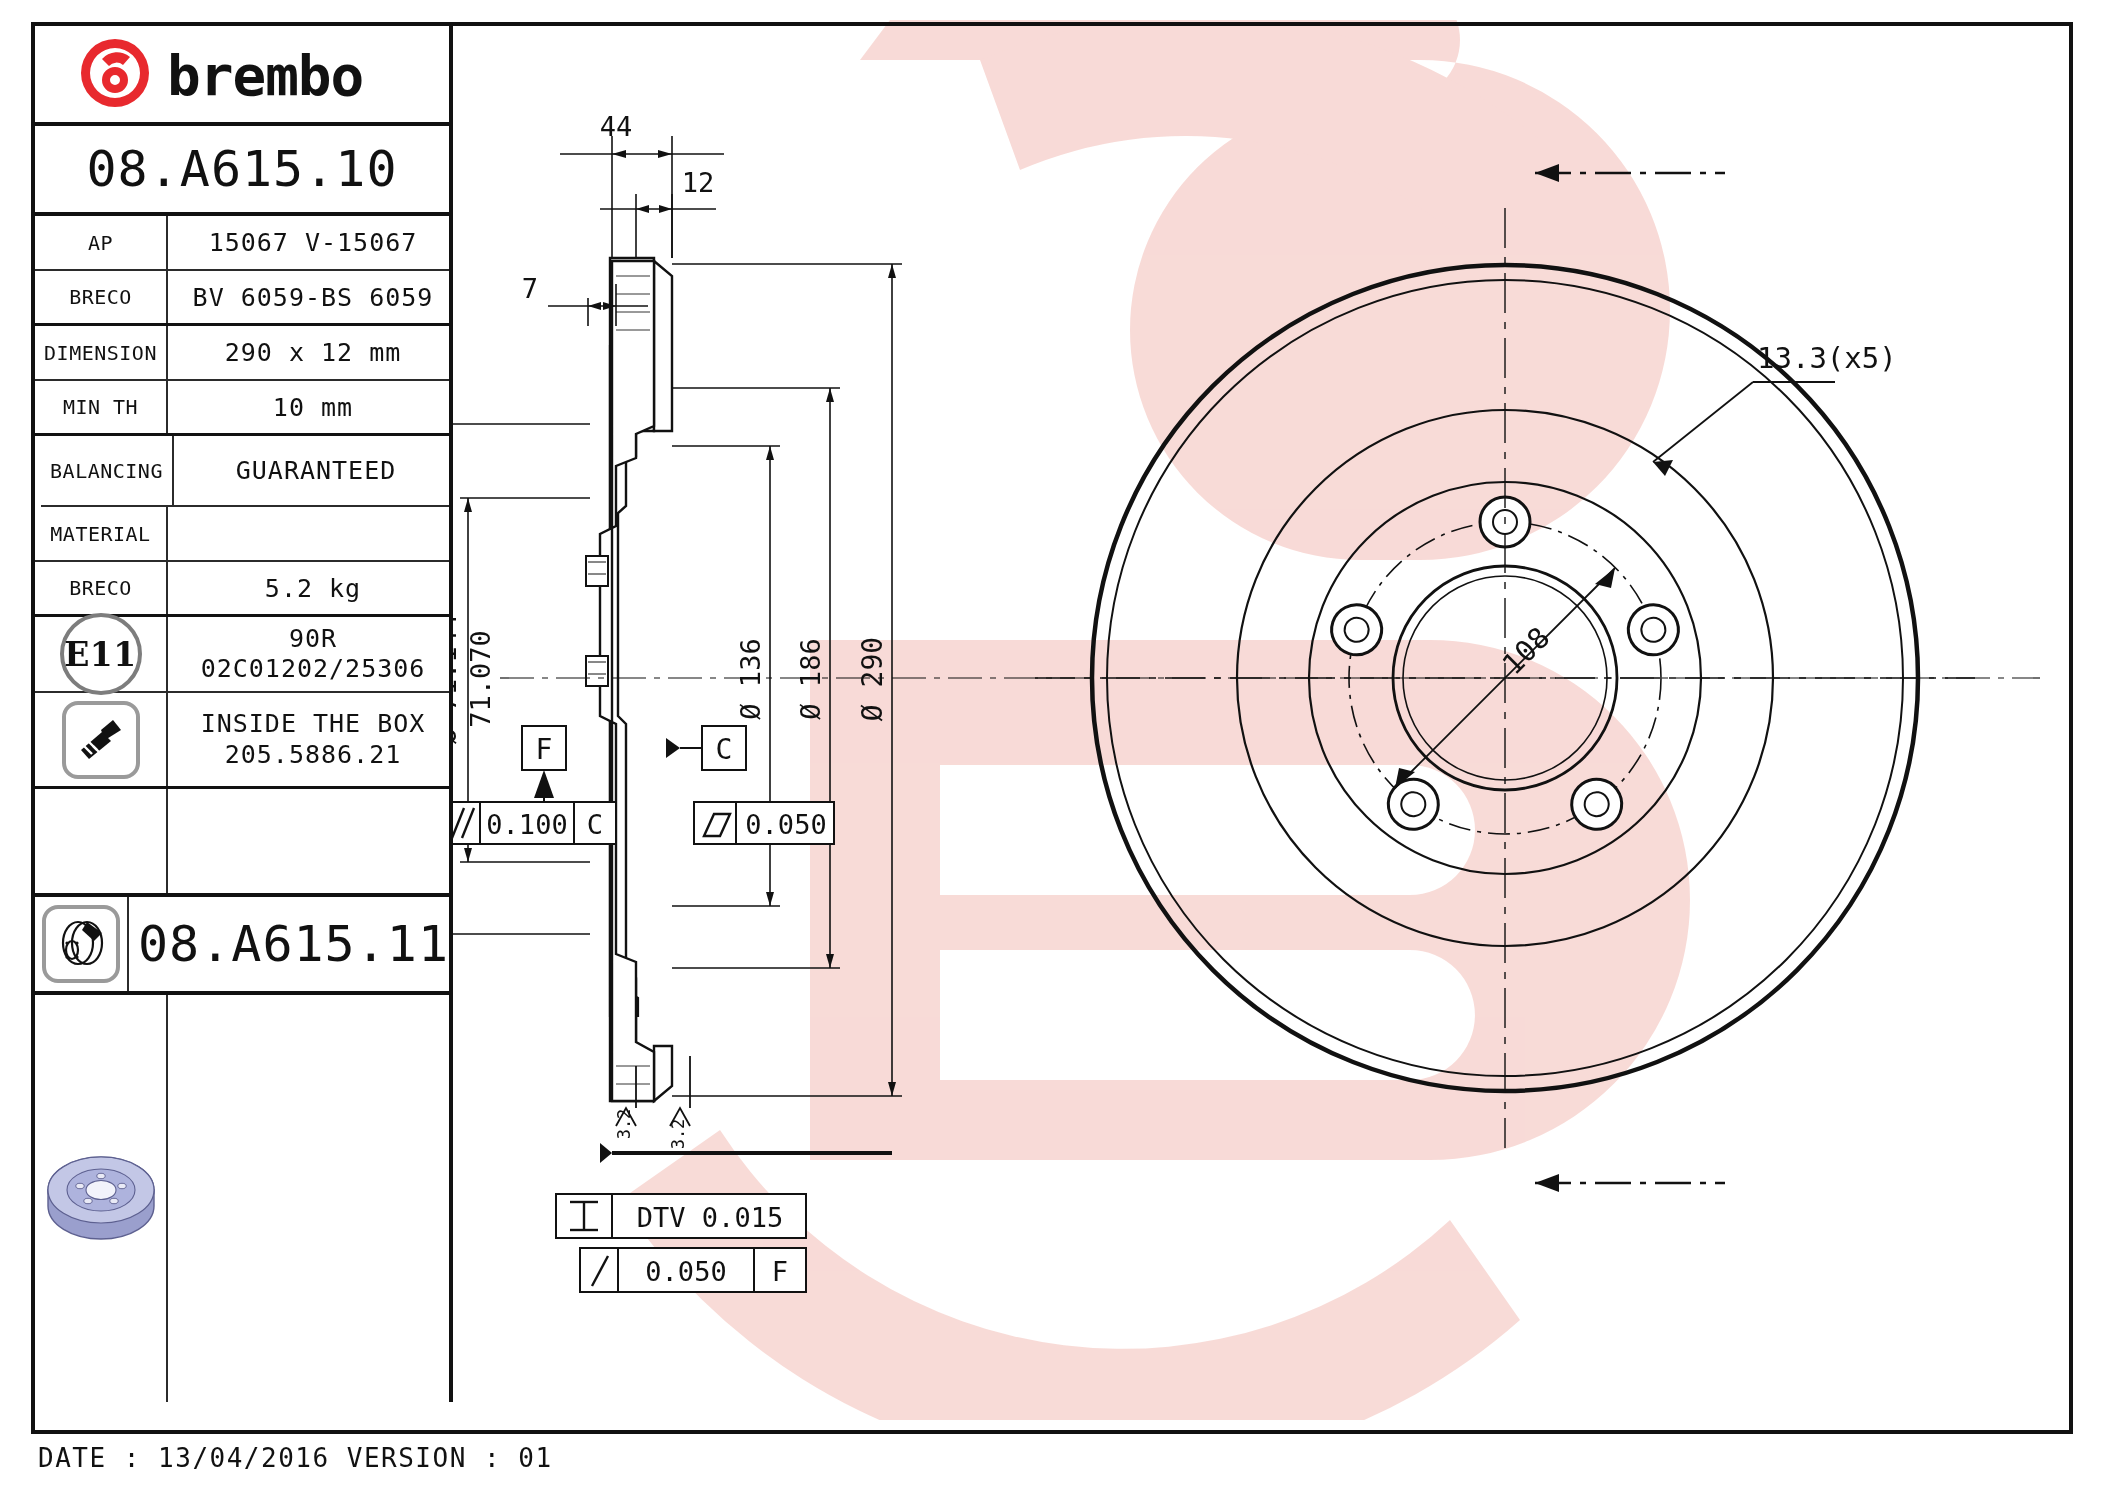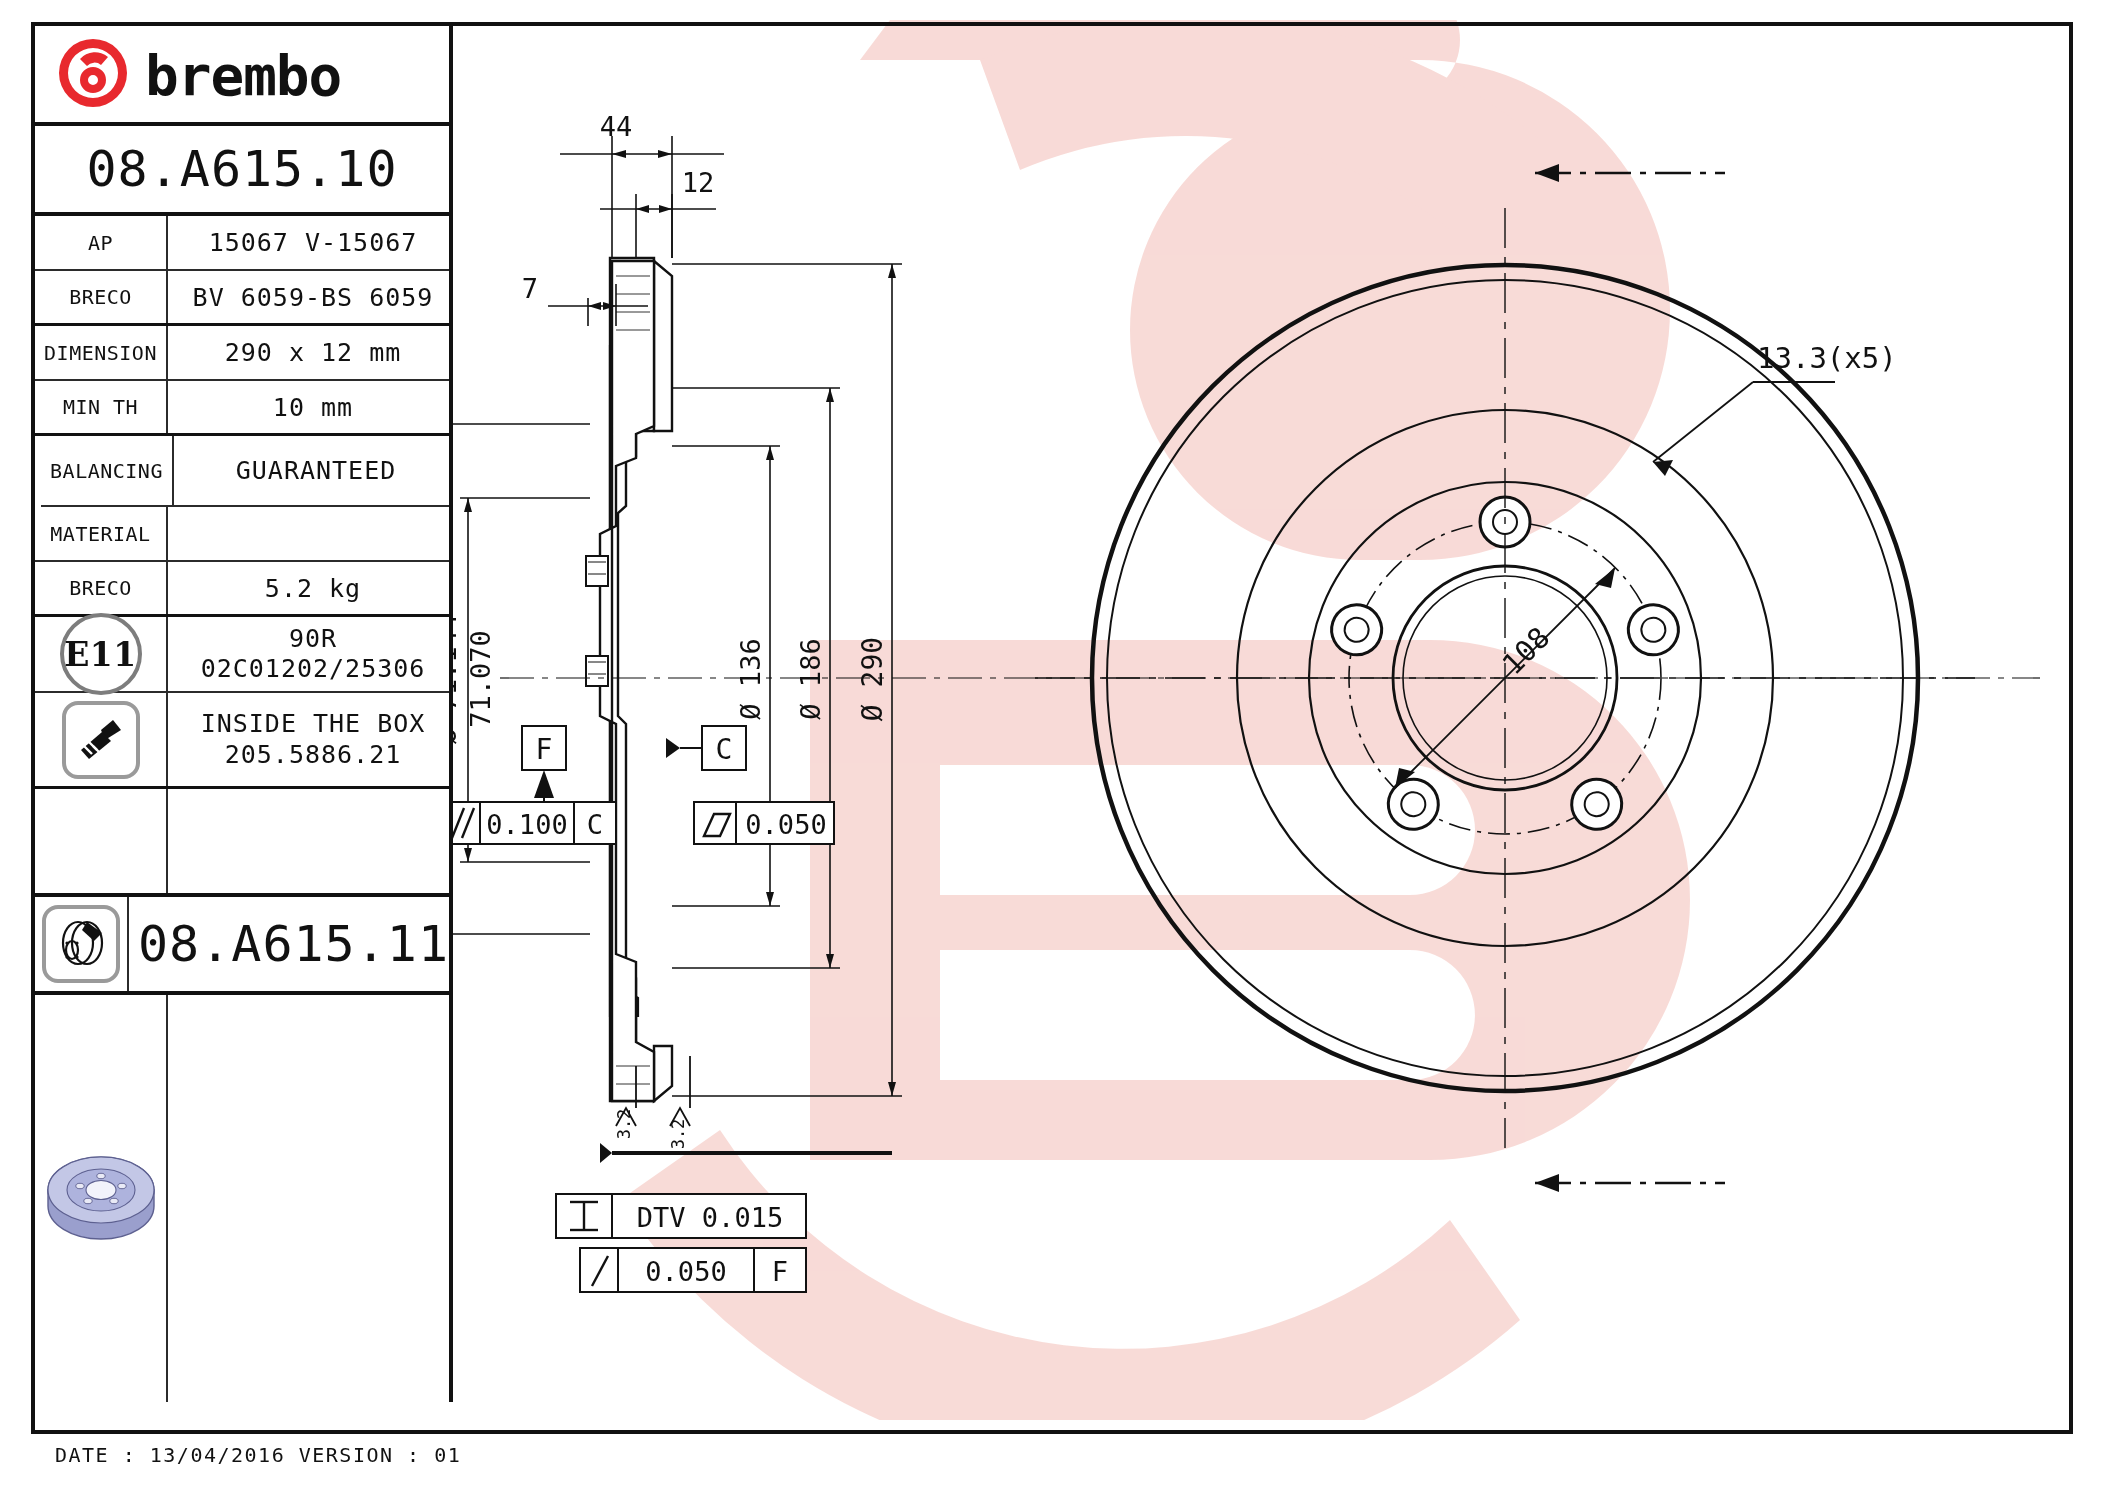--- a/index.html
+++ b/index.html
@@ -8,41 +8,41 @@
   .frame{position:absolute;left:31px;top:22px;width:2042px;height:1412px;border:4px solid #111;box-sizing:border-box;}
   .wm{position:absolute;left:560px;top:20px;width:1500px;height:1400px;overflow:hidden;pointer-events:none;z-index:0;}
   .wm svg{position:absolute;left:0;top:0;}
   
   .tbl{position:absolute;left:35px;top:26px;width:418px;height:1376px;z-index:3;background:#fff;
        border-right:4px solid #111;box-sizing:border-box;display:flex;flex-direction:column;}
   .row{display:flex;border-bottom:2px solid #2b2b2b;box-sizing:border-box;gap:9px;}
   .row:last-child{border-bottom:none;}
   .cellL{width:133px;display:flex;align-items:center;justify-content:center;border-right:2px solid #2b2b2b;box-sizing:border-box;font-size:20px;letter-spacing:.5px;color:#111;}
   .cellR{flex:1;display:flex;align-items:center;justify-content:center;text-align:center;box-sizing:border-box;font-size:25px;color:#111;letter-spacing:1px;}
-  .logorow{height:96px;border-bottom:4px solid #111;display:flex;align-items:center;justify-content:center;}
+  .logorow{height:96px;border-bottom:4px solid #111;display:flex;align-items:center;justify-content:flex-end;}
   .pnrow{height:86px;border-bottom:4px solid #111;display:flex;align-items:center;justify-content:center;}
   .pnrow .pn{font-size:50px;letter-spacing:1px;color:#111;}
   .r-ap{height:55px;}
   .r-breco{height:55px;border-bottom:3px solid #111;}
   .r-dim{height:55px;}
   .r-min{height:55px;border-bottom:3px solid #111;}
   .r-bal{height:71px;margin-left:6px;}
   .r-mat{height:55px;}
   .r-wei{height:55px;border-bottom:3px solid #111;}
   .r-e11{height:76px;}
   .r-box{height:96px;border-bottom:3px solid #111;}
   .r-empty{height:108px;border-bottom:4px solid #111;}
   .r-alt{height:98px;border-bottom:4px solid #111;}
   .r-img{flex:1;}
   .two{line-height:1.22;}
   .e11{width:74px;height:74px;border:4px solid #7d7d7d;border-radius:50%;display:flex;align-items:center;justify-content:center;
        font-family:"DejaVu Serif",serif;font-weight:bold;font-size:33px;color:#111;}
   .icobox{width:70px;height:70px;border:4px solid #9a9a9a;border-radius:16px;display:flex;align-items:center;justify-content:center;}
   .altpn{font-size:50px;letter-spacing:1px;}
-  .footer{position:absolute;left:55px;top:1443px;font-size:20px;letter-spacing:1.5px;color:#111;z-index:4;}
+  .footer{position:absolute;left:38px;top:1443px;font-size:26px;letter-spacing:1.5px;color:#111;z-index:4;}
   
   .draw{position:absolute;left:440px;top:26px;width:1630px;height:1400px;z-index:2;}
   .draw svg{position:absolute;left:0;top:0;}
   text{font-family:"DejaVu Sans Mono",monospace;fill:#111;}
 </style>
 </head>
 <body>
 
 <div id="root">
 

